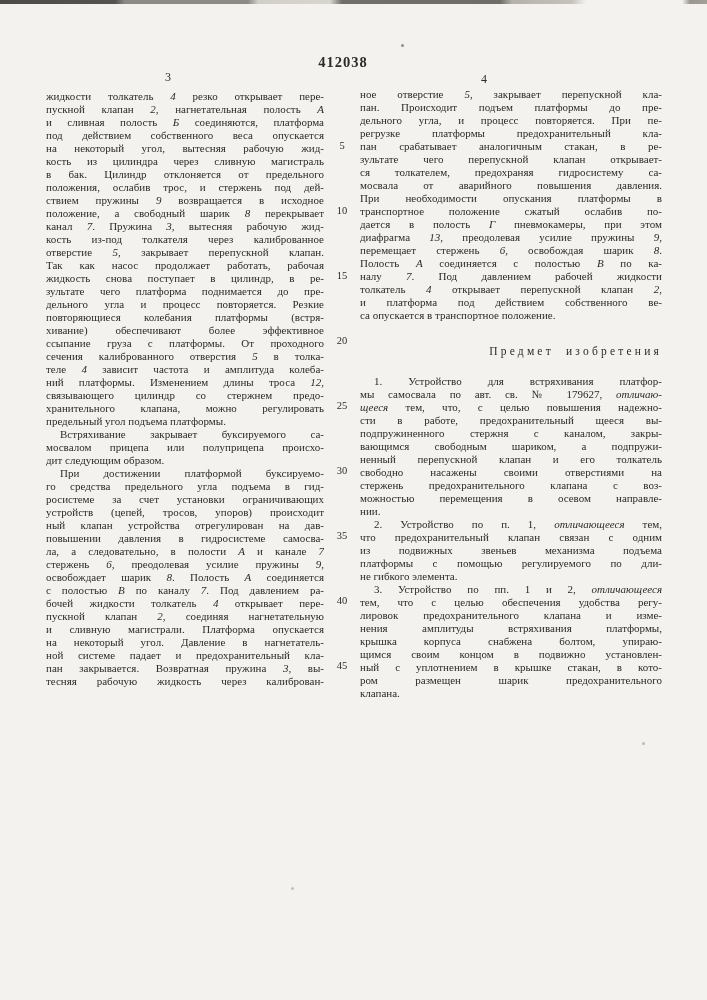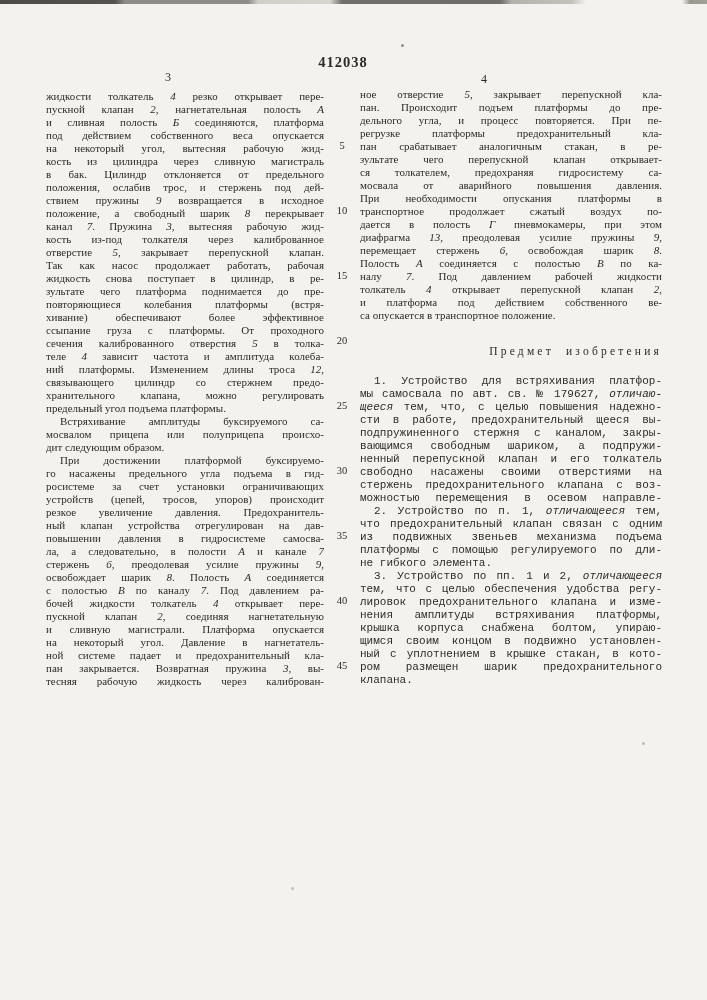--- a/index.html
+++ b/index.html
@@ -43,21 +43,21 @@
     position: absolute;
     width: 80px;
     text-align: center;
     font-size: 12px;
   }
   .col-num-left  { top: 70px; left: 128px; }
   .col-num-right { top: 72px; left: 444px; }
   .text-col { position: absolute; }
   .left-col      { top: 90px;  left: 46px;  width: 278px; }
   .right-col-top { top: 88px;  left: 360px; width: 302px; }
-  .claims-col    { top: 375px; left: 360px; width: 302px; font-family: Liberation Mono, monospace; }
+  .claims-col    { top: 375px; left: 360px; width: 302px; }
   .line {
     height: 13px;
     line-height: 13px;
     font-size: 11px;
     text-align: justify;
     text-align-last: justify;
     overflow: hidden;
     white-space: normal;
   }
   .line.para-end { text-align-last: left; }
@@ -106,37 +106,37 @@
       <div class="line">в бак. Цилиндр отклоняется от предельного</div>
       <div class="line">положения, ослабив трос, и стержень под дей-</div>
       <div class="line">ствием пружины <i>9</i> возвращается в исходное</div>
       <div class="line">положение, а свободный шарик <i>8</i> перекрывает</div>
       <div class="line">канал <i>7</i>. Пружина <i>3</i>, вытесняя рабочую жид-</div>
       <div class="line">кость из-под толкателя через калиброванное</div>
       <div class="line">отверстие <i>5</i>, закрывает перепускной клапан.</div>
       <div class="line">Так как насос продолжает работать, рабочая</div>
       <div class="line">жидкость снова поступает в цилиндр, в ре-</div>
       <div class="line">зультате чего платформа поднимается до пре-</div>
+      <div class="line">дельного угла и процесс повторяется. Резкие</div>
       <div class="line">повторяющиеся колебания платформы (встря-</div>
       <div class="line">хивание) обеспечивают более эффективное</div>
       <div class="line">ссыпание груза с платформы. От проходного</div>
       <div class="line">сечения калиброванного отверстия <i>5</i> в толка-</div>
       <div class="line">теле <i>4</i> зависит частота и амплитуда колеба-</div>
       <div class="line">ний платформы. Изменением длины троса <i>12</i>,</div>
       <div class="line">связывающего цилиндр со стержнем предо-</div>
       <div class="line">хранительного клапана, можно регулировать</div>
       <div class="line para-end">предельный угол подъема платформы.</div>
-      <div class="line indent">Встряхивание амплитуды буксируемого са-</div>
+      <div class="line indent">Встряхивание закрывает буксируемого са-</div>
       <div class="line">мосвалом прицепа или полуприцепа происхо-</div>
       <div class="line para-end">дит следующим образом.</div>
       <div class="line indent">При достижении платформой буксируемо-</div>
-      <div class="line">го насажены предельного угла подъема в гид-</div>
+      <div class="line">го средства предельного угла подъема в гид-</div>
       <div class="line">росистеме за счет установки ограничивающих</div>
       <div class="line">устройств (цепей, тросов, упоров) происходит</div>
-      <div class="line">резкое увеличение давления. Предохранитель-</div>
       <div class="line">ный клапан устройства отрегулирован на дав-</div>
       <div class="line">повышении давления в гидросистеме самосва-</div>
       <div class="line">ла, а следовательно, в полости <i>А</i> и канале <i>7</i></div>
       <div class="line">стержень <i>6</i>, преодолевая усилие пружины <i>9</i>,</div>
       <div class="line">освобождает шарик <i>8</i>. Полость <i>А</i> соединяется</div>
       <div class="line">с полостью <i>В</i> по каналу <i>7</i>. Под давлением ра-</div>
       <div class="line">бочей жидкости толкатель <i>4</i> открывает пере-</div>
       <div class="line">пускной клапан <i>2</i>, соединяя нагнетательную</div>
       <div class="line">и сливную магистрали. Платформа опускается</div>
       <div class="line">на некоторый угол. Давление в нагнетатель-</div>
@@ -160,21 +160,21 @@
   <div class="text-col right-col-top" id="right-col-top">
       <div class="line">ное отверстие <i>5</i>, закрывает перепускной кла-</div>
       <div class="line">пан. Происходит подъем платформы до пре-</div>
       <div class="line">дельного угла, и процесс повторяется. При пе-</div>
       <div class="line">регрузке платформы предохранительный кла-</div>
       <div class="line">пан срабатывает аналогичным стакан, в ре-</div>
       <div class="line">зультате чего перепускной клапан открывает-</div>
       <div class="line">ся толкателем, предохраняя гидросистему са-</div>
       <div class="line">мосвала от аварийного повышения давления.</div>
       <div class="line">При необходимости опускания платформы в</div>
-      <div class="line">транспортное продолжает сжатый воздух по-</div>
+      <div class="line">транспортное положение сжатый ослабив по-</div>
       <div class="line">дается в полость <i>Г</i> пневмокамеры, при этом</div>
       <div class="line">диафрагма <i>13</i>, преодолевая усилие пружины <i>9</i>,</div>
       <div class="line">перемещает стержень <i>6</i>, освобождая шарик <i>8</i>.</div>
       <div class="line">Полость <i>А</i> соединяется с полостью <i>В</i> по ка-</div>
       <div class="line">налу <i>7</i>. Под давлением рабочей жидкости</div>
       <div class="line">толкатель <i>4</i> открывает перепускной клапан <i>2</i>,</div>
       <div class="line">и платформа под действием собственного ве-</div>
       <div class="line para-end">са опускается в транспортное положение.</div>
     </div>
 
@@ -184,20 +184,21 @@
       <div class="line indent">1. Устройство для встряхивания платфор-</div>
       <div class="line">мы самосвала по авт. св. № 179627, <i>отличаю-</i></div>
       <div class="line"><i>щееся</i> тем, что, с целью повышения надежно-</div>
       <div class="line">сти в работе, предохранительный щееся вы-</div>
       <div class="line">подпружиненного стержня с каналом, закры-</div>
       <div class="line">вающимся свободным шариком, а подпружи-</div>
       <div class="line">ненный перепускной клапан и его толкатель</div>
       <div class="line">свободно насажены своими отверстиями на</div>
       <div class="line">стержень предохранительного клапана с воз-</div>
       <div class="line">можностью перемещения в осевом направле-</div>
+      <div class="line para-end">нии.</div>
       <div class="line indent">2. Устройство по п. 1, <i>отличающееся</i> тем,</div>
       <div class="line">что предохранительный клапан связан с одним</div>
       <div class="line">из подвижных звеньев механизма подъема</div>
       <div class="line">платформы с помощью регулируемого по дли-</div>
       <div class="line para-end">не гибкого элемента.</div>
       <div class="line indent">3. Устройство по пп. 1 и 2, <i>отличающееся</i></div>
       <div class="line">тем, что с целью обеспечения удобства регу-</div>
       <div class="line">лировок предохранительного клапана и изме-</div>
       <div class="line">нения амплитуды встряхивания платформы,</div>
       <div class="line">крышка корпуса снабжена болтом, упираю-</div>

